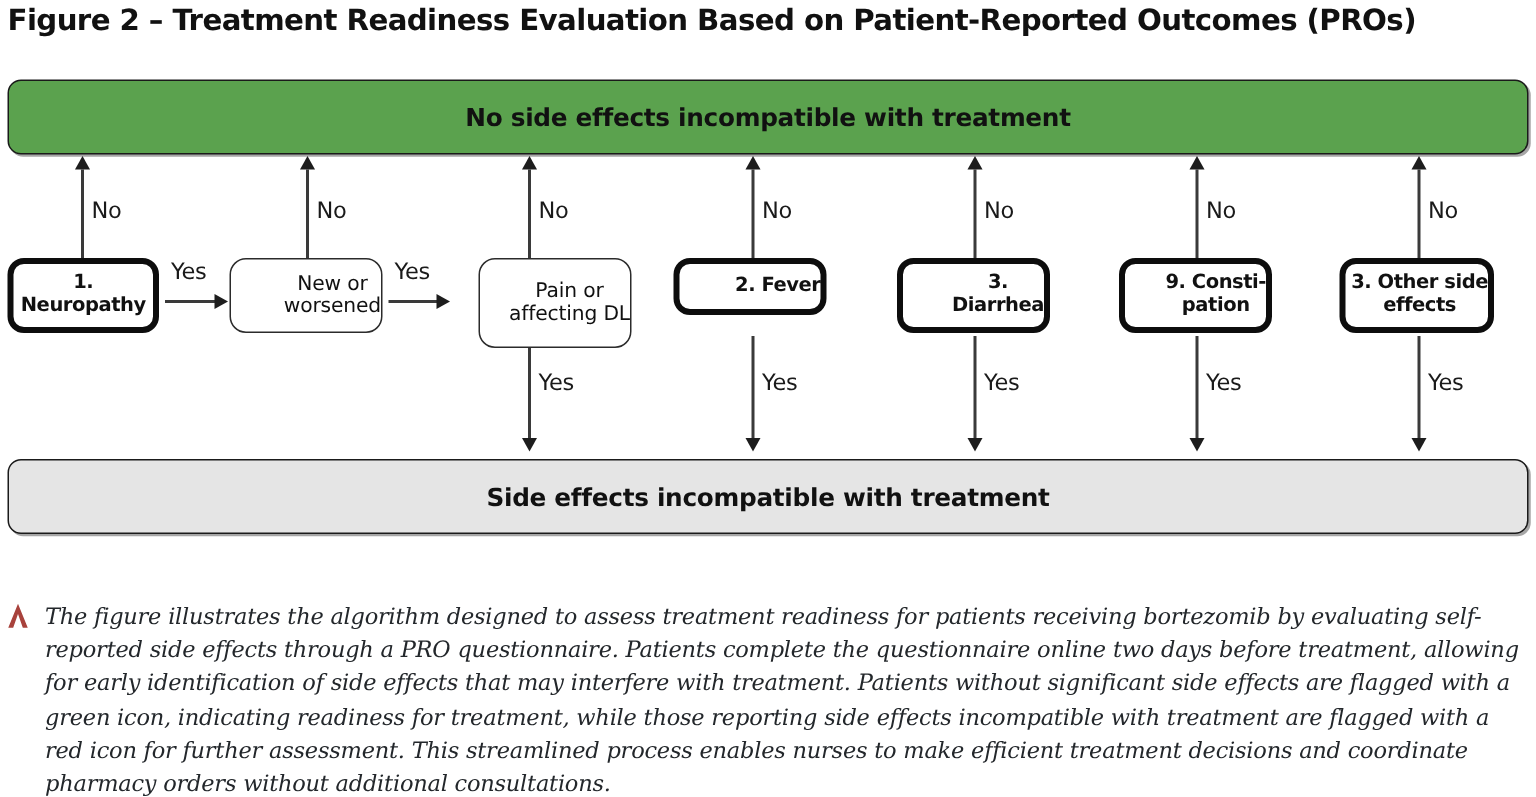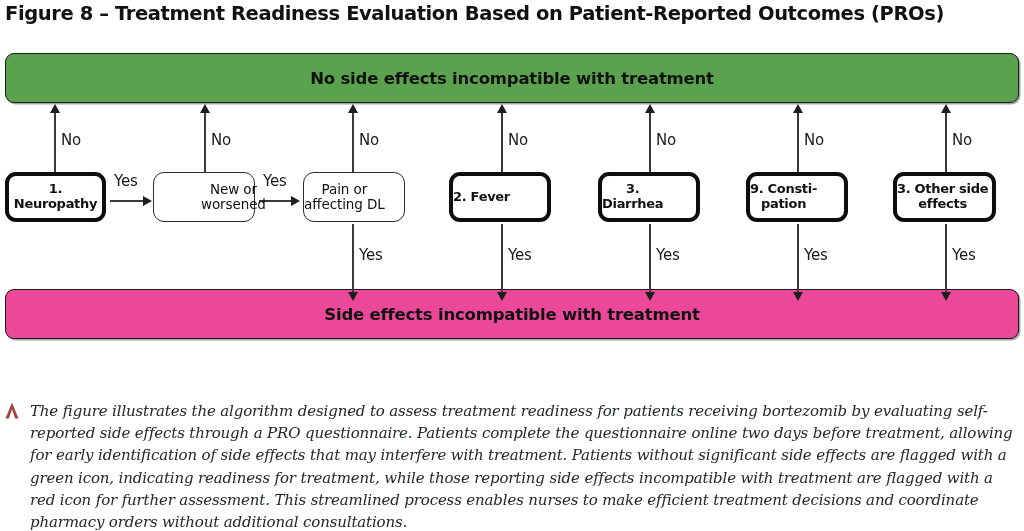--- a/index.html
+++ b/index.html
@@ -43,31 +43,31 @@
     align-items: center;
     justify-content: center;
     font-family: "DejaVu Sans", sans-serif;
     font-weight: bold;
     font-size: 16.5px;
     letter-spacing: -0.2px;
     color: #111111;
     box-shadow: 1.5px 1.5px 0 rgba(0,0,0,0.35);
   }
   .banner-green { top: 53px; background: #5ba24e; }
-  .banner-red   { top: 289px; background: #ec4899; }
+  .banner-red   { top: 306px; background: #e5e5e5; }
 
   
   .node {
     position: absolute;
     box-sizing: border-box;
     background: #ffffff;
     border-radius: 11px;
     display: flex;
     align-items: center;
-    justify-content: flex-start;
+    justify-content: flex-end;
     text-align: center;
     font-family: "DejaVu Sans", sans-serif;
     color: #111111;
     line-height: 1.12;
     z-index: 3;
   }
   .node-primary {
     border: 4px solid #0d0d0d;
     font-weight: bold;
     font-size: 13px;
@@ -150,21 +150,21 @@
     font-size: 15px;
     line-height: 1.48;
     color: #23272b;
     letter-spacing: -0.15px;
     text-align: left;
   }
 </style>
 </head>
 <body>
 
-<div class="fig-title">Figure 8 – Treatment Readiness Evaluation Based on Patient-Reported Outcomes (PROs)</div>
+<div class="fig-title">Figure 2 – Treatment Readiness Evaluation Based on Patient-Reported Outcomes (PROs)</div>
 
 <div class="banner banner-green">
   <span>No side effects incompatible with treatment</span>
 </div>
 
 <div class="banner banner-red">
   <span>Side effects incompatible with treatment</span>
 </div>
 
 <div class="vline" style="left:54px; top:113px; height:59px;"></div>
@@ -189,34 +189,34 @@
 </div>
 
 <div class="hline" style="left:259px; top:200px; width:33px;"></div>
 <div class="arrow-right" style="left:291px; top:196px;"></div>
 <div class="edge-label" style="left:263px; top:172px;">Yes</div>
 
 <div class="vline" style="left:352px; top:113px; height:59px;"></div>
 <div class="arrow-up" style="left:348px; top:104px;"></div>
 <div class="edge-label" style="left:359px; top:131px;">No</div>
 
-<div class="node node-sub" style="left:303px; top:172px; width:102px; height:50px;">
+<div class="node node-sub" style="left:319px; top:172px; width:102px; height:60px;">
   <span style="white-space:pre-line;">Pain or
 affecting DL</span>
 </div>
 
 <div class="vline" style="left:352px; top:224px; height:69px;"></div>
 <div class="arrow-down" style="left:348px; top:292px;"></div>
 <div class="edge-label" style="left:359px; top:246px;">Yes</div>
 
 <div class="vline" style="left:501px; top:113px; height:59px;"></div>
 <div class="arrow-up" style="left:497px; top:104px;"></div>
 <div class="edge-label" style="left:508px; top:131px;">No</div>
 
-<div class="node node-primary" style="left:449px; top:172px; width:102px; height:50px;">
+<div class="node node-primary" style="left:449px; top:172px; width:102px; height:38px;">
   <span>2. Fever</span>
 </div>
 
 <div class="vline" style="left:501px; top:224px; height:69px;"></div>
 <div class="arrow-down" style="left:497px; top:292px;"></div>
 <div class="edge-label" style="left:508px; top:246px;">Yes</div>
 
 <div class="vline" style="left:649px; top:113px; height:59px;"></div>
 <div class="arrow-up" style="left:645px; top:104px;"></div>
 <div class="edge-label" style="left:656px; top:131px;">No</div>

